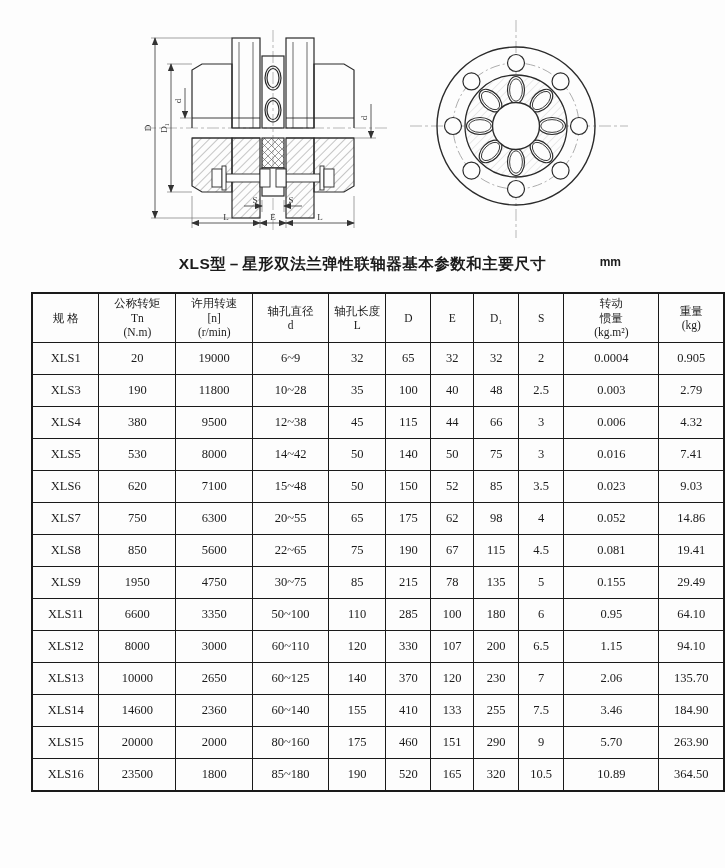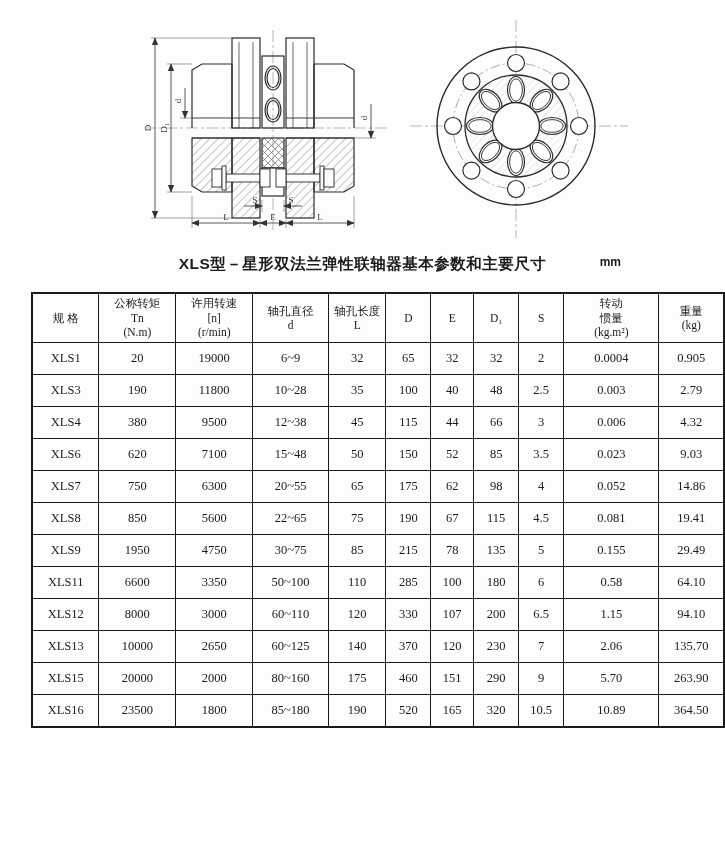--- a/index.html
+++ b/index.html
@@ -328,20 +328,33 @@
         <td>12~38</td>
         <td>45</td>
         <td>115</td>
         <td>44</td>
         <td>66</td>
         <td>3</td>
         <td>0.006</td>
         <td>4.32</td>
       </tr>
       <tr>
+        <td>XLS5</td>
+        <td>530</td>
+        <td>8000</td>
+        <td>14~42</td>
+        <td>50</td>
+        <td>140</td>
+        <td>50</td>
+        <td>75</td>
+        <td>3</td>
+        <td>0.016</td>
+        <td>7.41</td>
+      </tr>
+      <tr>
         <td>XLS6</td>
         <td>620</td>
         <td>7100</td>
         <td>15~48</td>
         <td>50</td>
         <td>150</td>
         <td>52</td>
         <td>85</td>
         <td>3.5</td>
         <td>0.023</td>
@@ -389,21 +402,21 @@
       <tr>
         <td>XLS11</td>
         <td>6600</td>
         <td>3350</td>
         <td>50~100</td>
         <td>110</td>
         <td>285</td>
         <td>100</td>
         <td>180</td>
         <td>6</td>
-        <td>0.58</td>
+        <td>0.95</td>
         <td>64.10</td>
       </tr>
       <tr>
         <td>XLS12</td>
         <td>8000</td>
         <td>3000</td>
         <td>60~110</td>
         <td>120</td>
         <td>330</td>
         <td>107</td>
@@ -419,20 +432,33 @@
         <td>60~125</td>
         <td>140</td>
         <td>370</td>
         <td>120</td>
         <td>230</td>
         <td>7</td>
         <td>2.06</td>
         <td>135.70</td>
       </tr>
       <tr>
+        <td>XLS14</td>
+        <td>14600</td>
+        <td>2360</td>
+        <td>60~140</td>
+        <td>155</td>
+        <td>410</td>
+        <td>133</td>
+        <td>255</td>
+        <td>7.5</td>
+        <td>3.46</td>
+        <td>184.90</td>
+      </tr>
+      <tr>
         <td>XLS15</td>
         <td>20000</td>
         <td>2000</td>
         <td>80~160</td>
         <td>175</td>
         <td>460</td>
         <td>151</td>
         <td>290</td>
         <td>9</td>
         <td>5.70</td>

